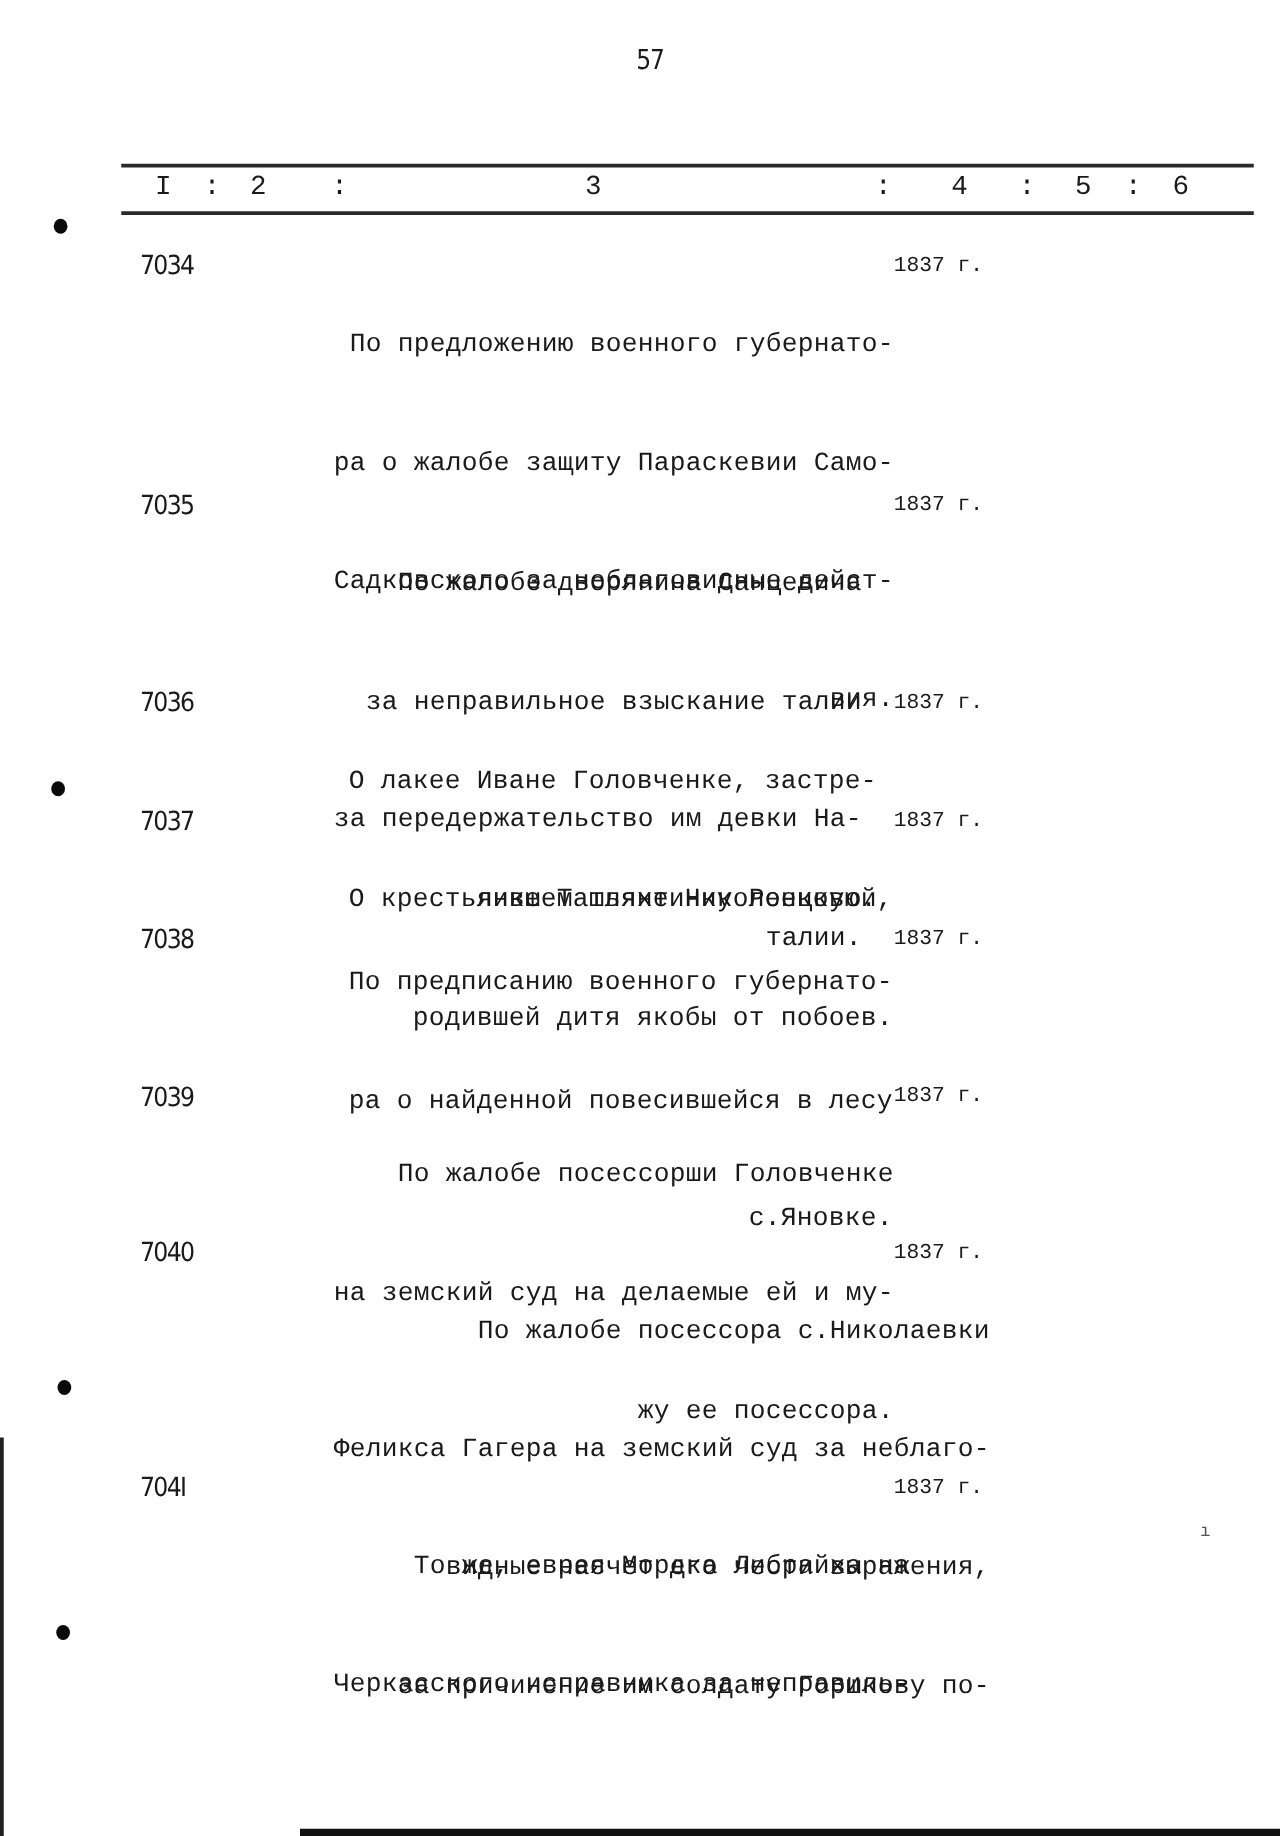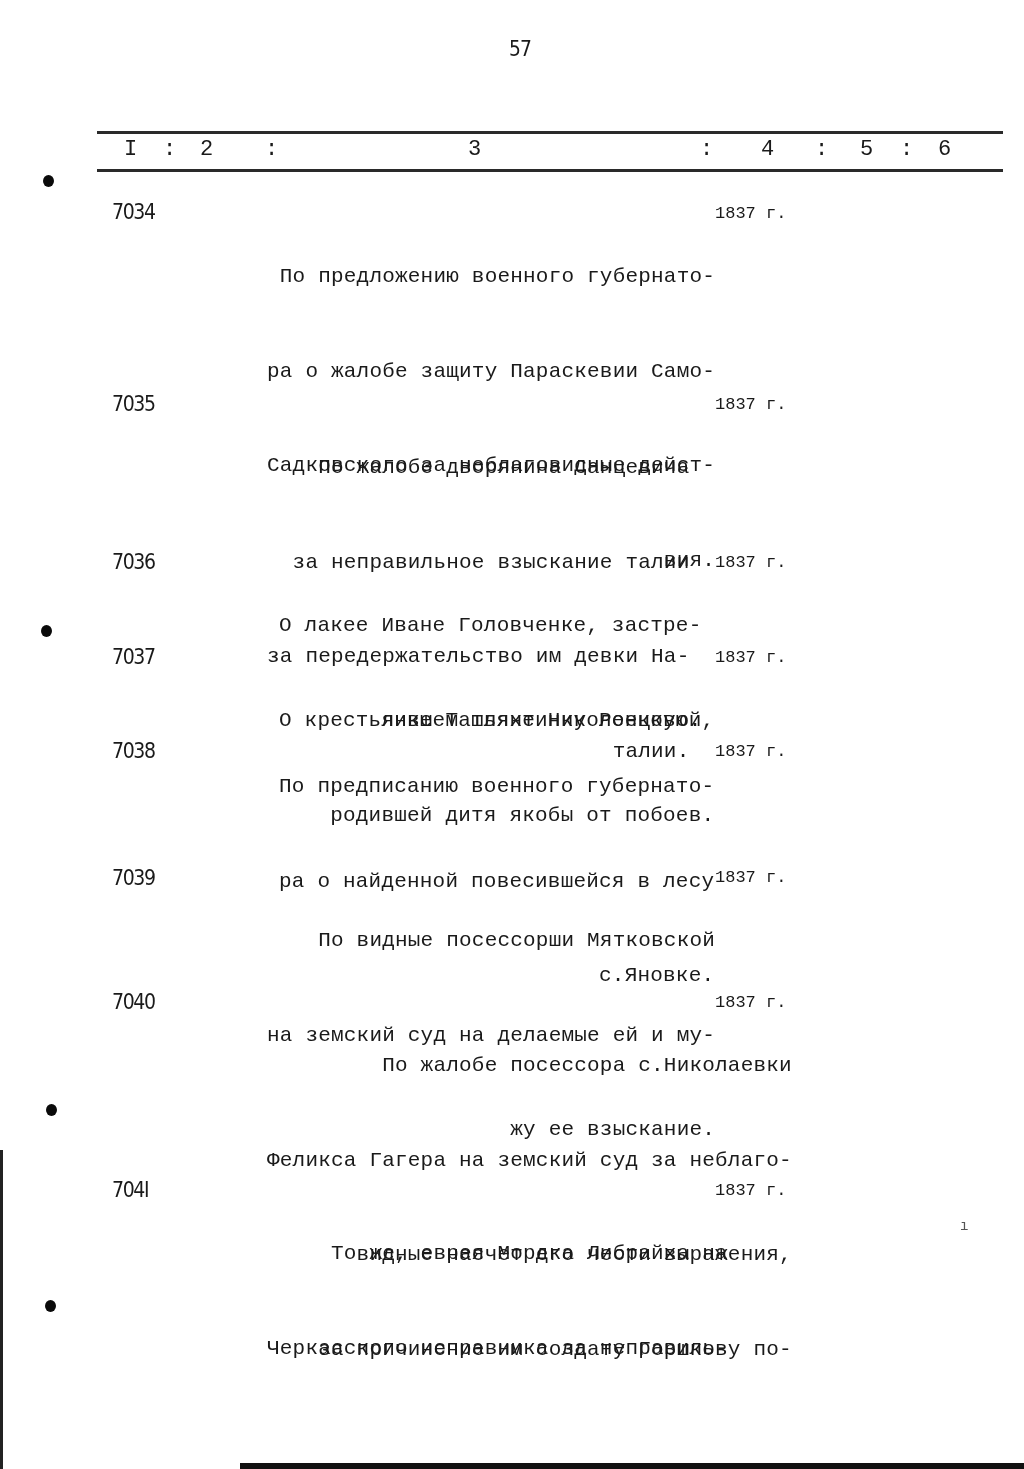--- a/index.html
+++ b/index.html
@@ -167,23 +167,23 @@
     <div class="line">По предписанию военного губернато-</div>
     <div class="line">ра о найденной повесившейся в лесу</div>
     <div class="line">с.Яновке.</div>
   </div>
   <div class="entry-year" style="top:736px">1837 г.</div>
 </div>
 
 <div>
   <div class="entry-number" style="top:866px">7039</div>
   <div class="entry-text" style="top:862px">
-    <div class="line">По видные посессорши Мятковской</div>
+    <div class="line">По жалобе посессорши Головченке</div>
     <div class="line">на земский суд на делаемые ей и му-</div>
-    <div class="line">жу ее взыскание.</div>
+    <div class="line">жу ее посессора.</div>
   </div>
   <div class="entry-year" style="top:862px">1837 г.</div>
 </div>
 
 <div>
   <div class="entry-number" style="top:990px">7040</div>
   <div class="entry-text" style="top:987px">
     <div class="line">По жалобе посессора с.Николаевки</div>
     <div class="line">Феликса Гагера на земский суд за неблаго-</div>
     <div class="line">видные насчет его чести выражения,</div>

